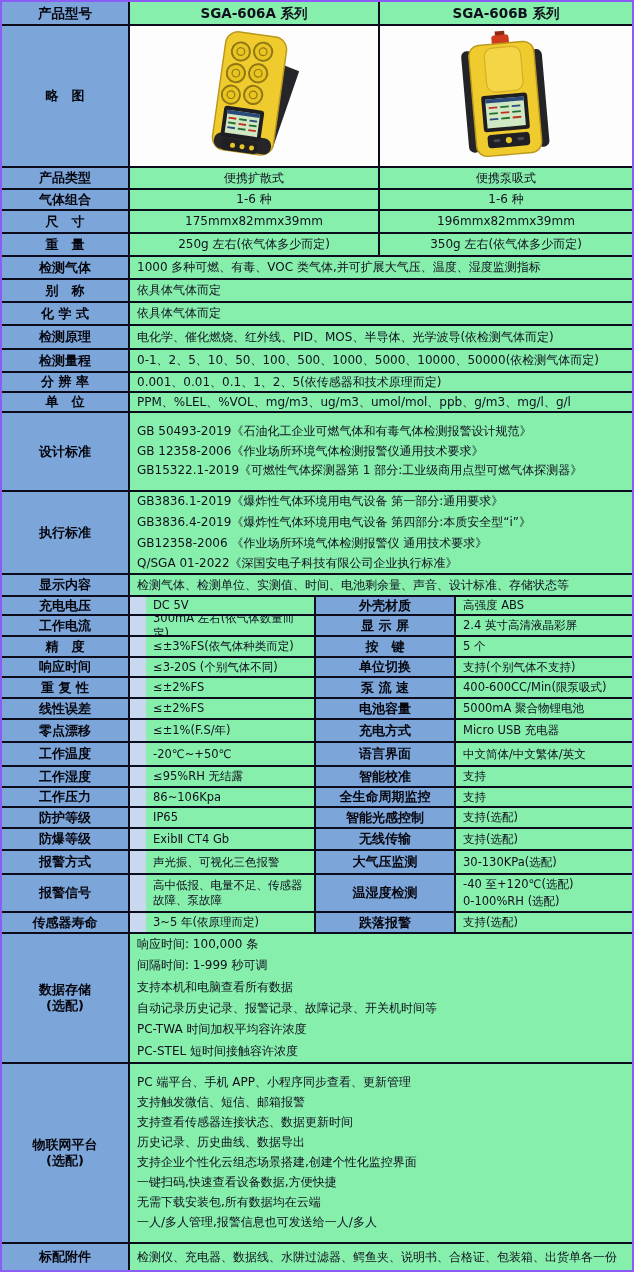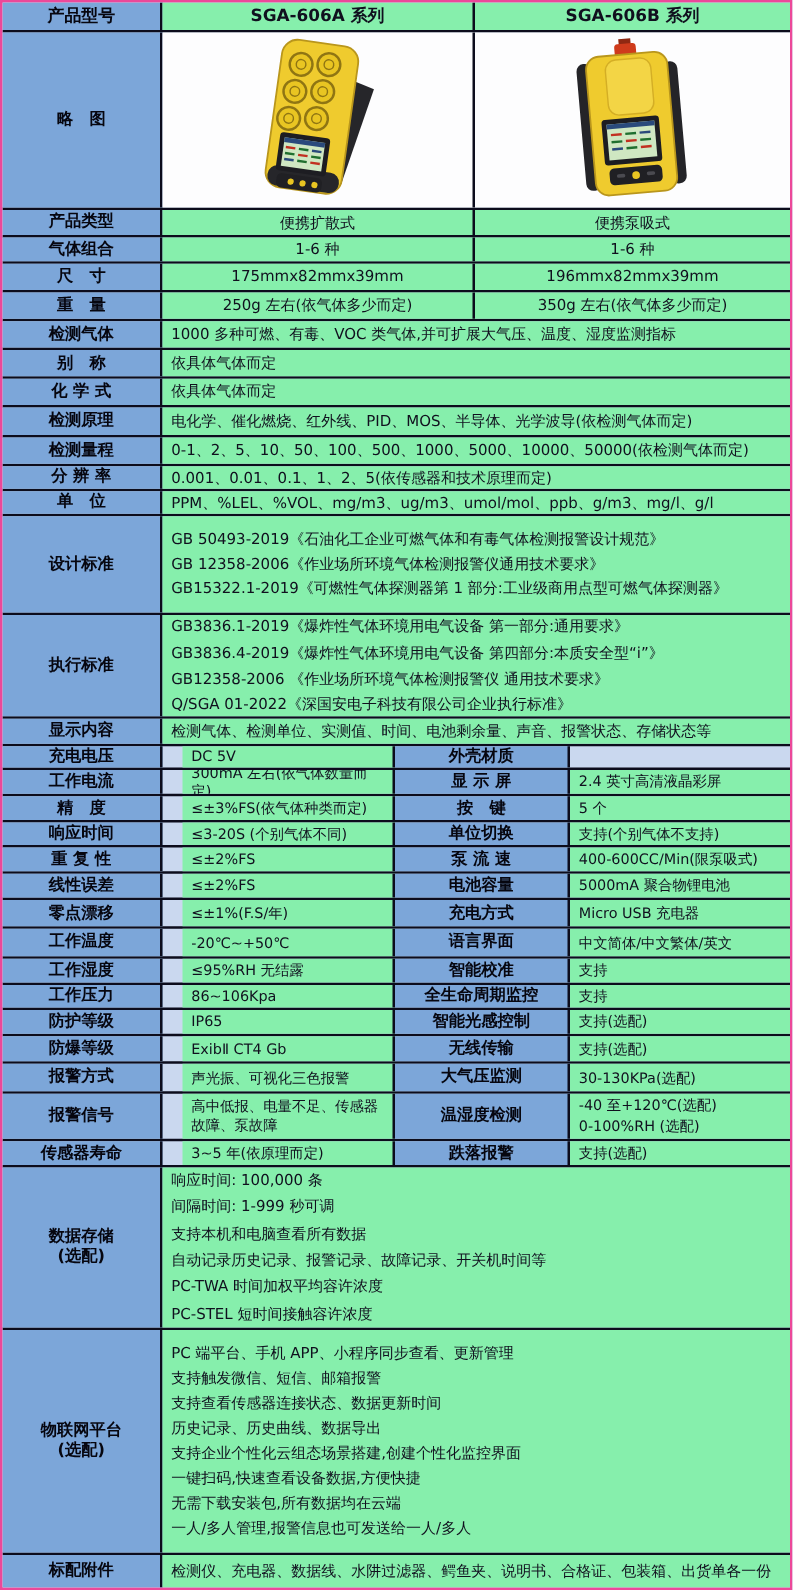--- a/index.html
+++ b/index.html
@@ -1,17 +1,17 @@
 <!DOCTYPE html>
 <html><head>
 <meta charset="utf-8">
 <style>
   html,body{margin:0;padding:0;background:#ffffff;}
   body{width:634px;font-family:"DejaVu Sans",sans-serif;}
-  .tbl{width:634px;height:1272px;box-sizing:border-box;border:2px solid #ec4899;
+  .tbl{width:634px;height:1272px;box-sizing:border-box;border:2px solid #8b5cf6;
        display:flex;flex-direction:column;overflow:hidden;background:#cad8ef;color:#10101e;}
   .row{display:flex;flex:0 0 auto;box-sizing:border-box;border-bottom:2px solid #0c0c1c;min-height:0;}
   .row.last{border-bottom:none;}
   .cell{box-sizing:border-box;border-right:2px solid #0c0c1c;display:flex;align-items:center;overflow:hidden;min-width:0;}
   .cell.end{border-right:none;}
   .lbl{background:#7ca6d9;justify-content:center;text-align:center;font-weight:bold;
        font-size:13px;color:#06060f;flex-direction:column;line-height:16px;}
   .val{background:#86efac;font-size:12px;padding:0 7px;line-height:15px;}
   .center{justify-content:center;text-align:center;}
   .bold{font-weight:bold;}
@@ -189,27 +189,28 @@
         <div>GB3836.1-2019《爆炸性气体环境用电气设备 第一部分:通用要求》</div>
         <div>GB3836.4-2019《爆炸性气体环境用电气设备 第四部分:本质安全型“i”》</div>
         <div>GB12358-2006 《作业场所环境气体检测报警仪 通用技术要求》</div>
         <div>Q/SGA 01-2022《深国安电子科技有限公司企业执行标准》</div>
       </div>
     </div>
   </div>
 
   <div class="row" style="height:22px">
     <div class="cell lbl c1">显示内容</div>
-    <div class="cell val cfull end">检测气体、检测单位、实测值、时间、电池剩余量、声音、报警状态、存储状态等</div>
+    <div class="cell val cfull end">检测气体、检测单位、实测值、时间、电池剩余量、声音、设计标准、存储状态等</div>
   </div>
 
   <div class="row" style="height:19px">
     <div class="cell lbl c1">充电电压</div>
     <div class="cell val v1">DC 5V</div>
     <div class="cell lbl l2">外壳材质</div>
+    <div class="cell val v2 end">高强度 ABS</div>
   </div>
   <div class="row" style="height:21px">
     <div class="cell lbl c1">工作电流</div>
     <div class="cell val v1">300mA 左右(依气体数量而定)</div>
     <div class="cell lbl l2">显 示 屏</div>
     <div class="cell val v2 end">2.4 英寸高清液晶彩屏</div>
   </div>
   <div class="row" style="height:21px">
     <div class="cell lbl c1">精　度</div>
     <div class="cell val v1">≤±3%FS(依气体种类而定)</div>

